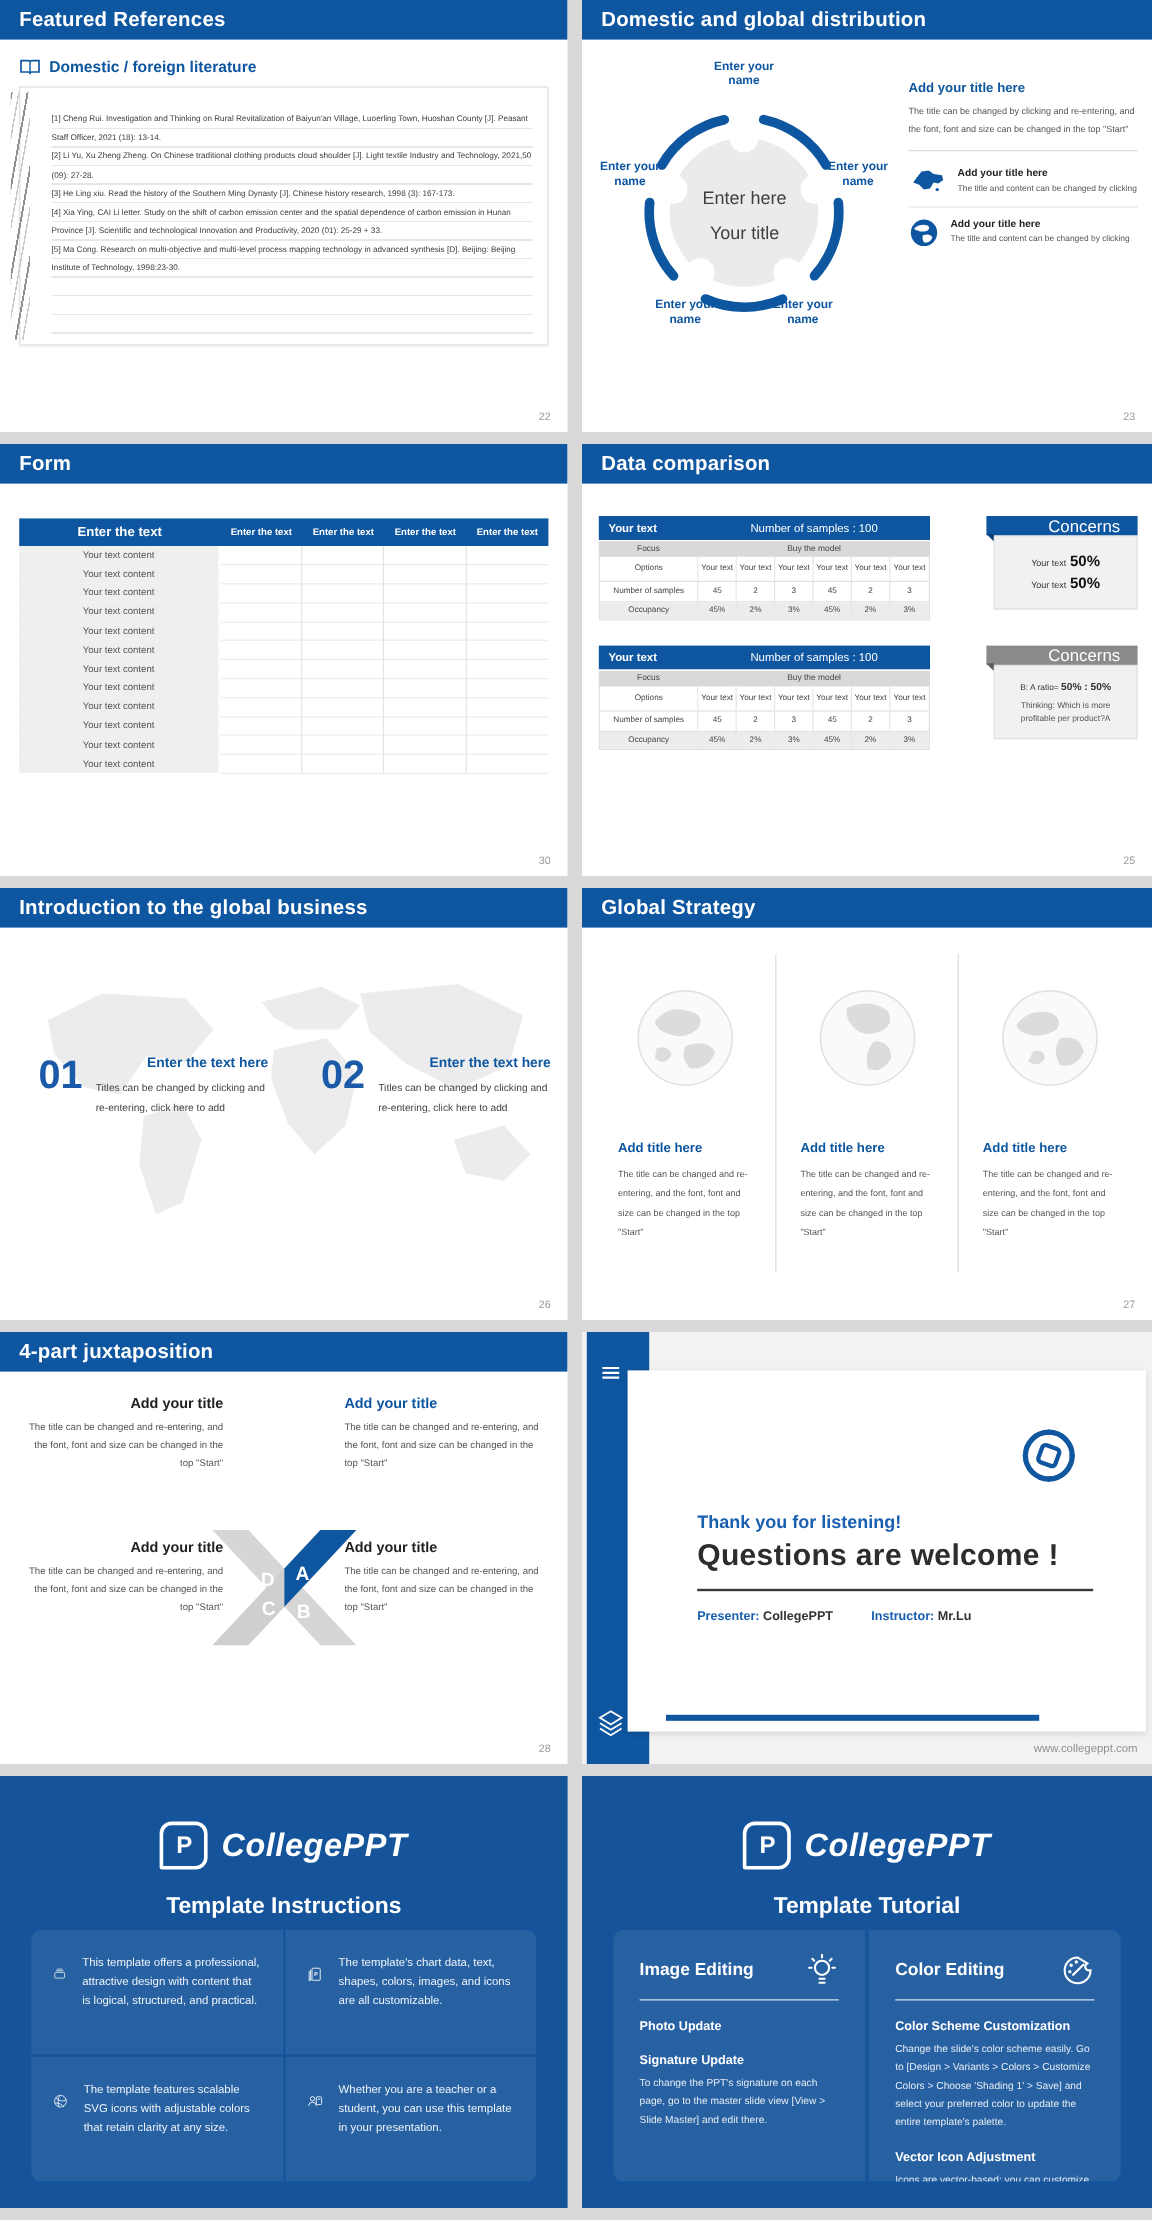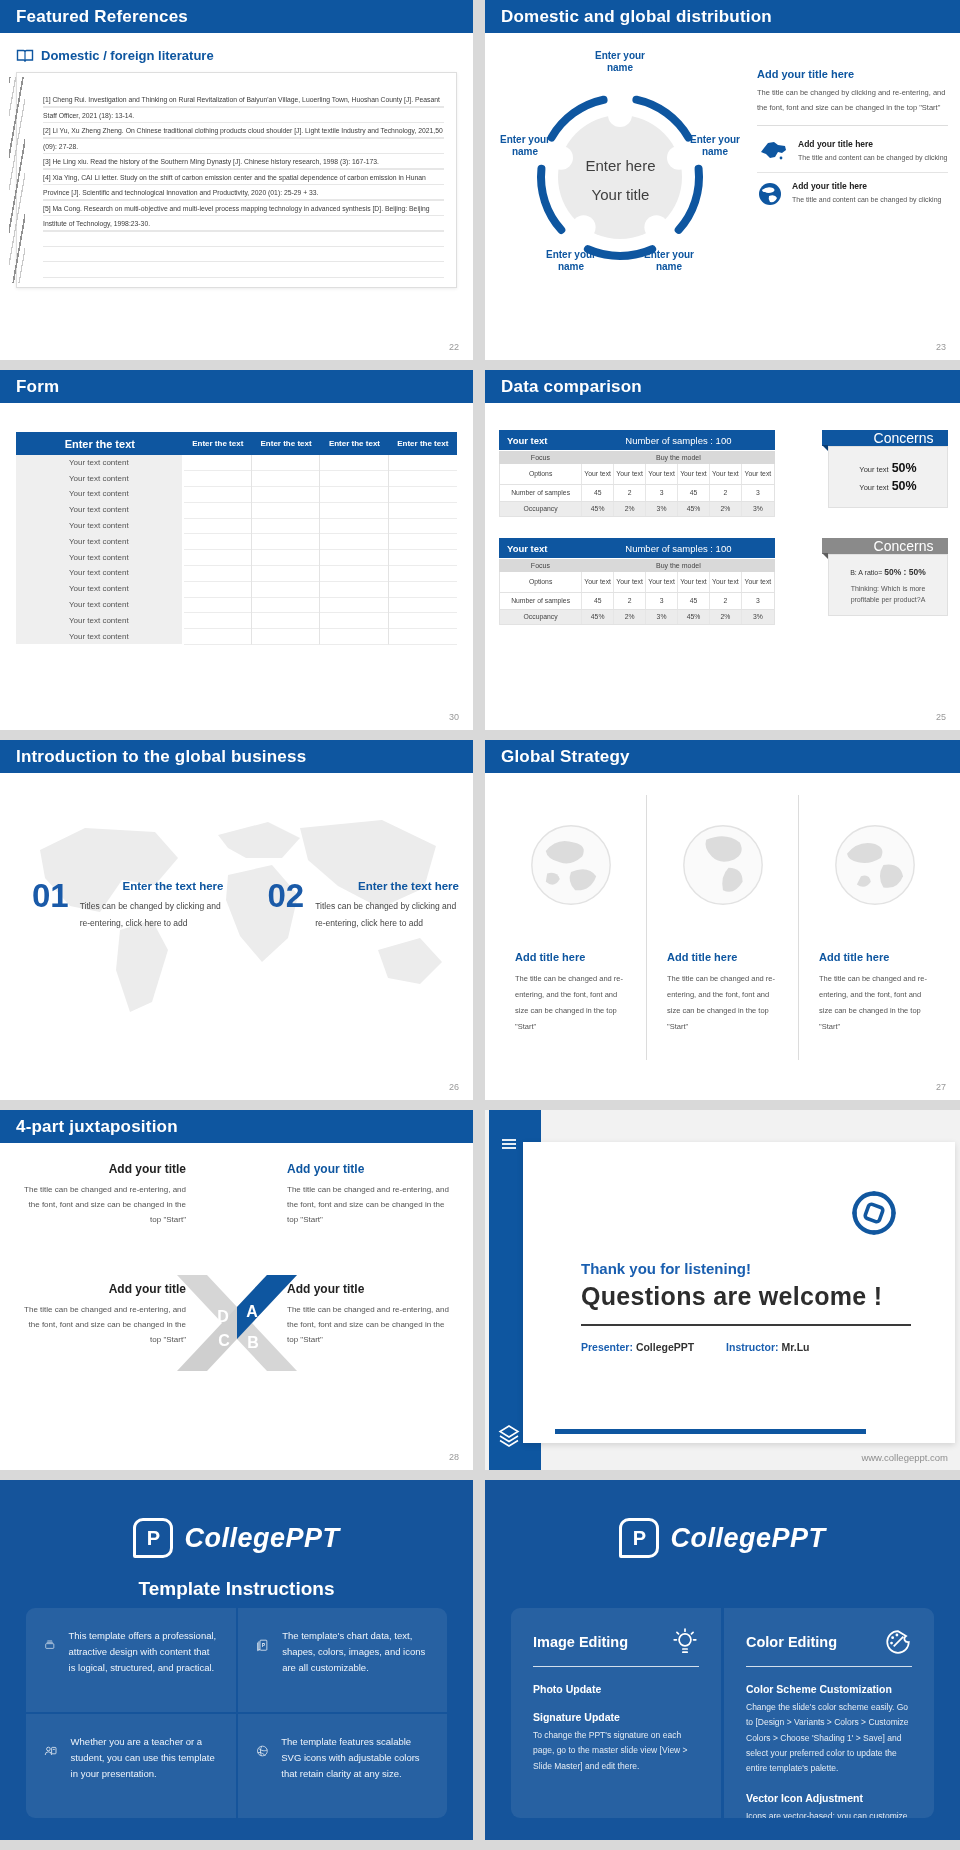--- a/index.html
+++ b/index.html
@@ -587,47 +587,48 @@
               <path d="M7,8 v22 l3,-2"></path>
               <path d="M4,11 v20 l3,-2"></path>
             </g>
             <text x="18.5" y="22" font-size="11" font-weight="bold" fill="#fff" text-anchor="middle" font-family="Liberation Sans, sans-serif">P</text>
           </svg>
         <p>The template's chart data, text, shapes, colors, images, and icons are all customizable.</p>
       </div>
       <div class="ibox">
         <svg width="34" height="34" viewBox="0 0 34 34">
             <g fill="none" stroke="#fff" stroke-width="1.8">
+              <circle cx="17" cy="17" r="13"></circle>
+              <path d="M7,10 C14,17 24,18 30,14"></path>
+              <path d="M5,21 C13,20 22,25 25,30"></path>
+              <path d="M15,4.5 C11,12 11,22 14,29.5"></path>
+            </g>
+          </svg>
+        <p>The template features scalable SVG icons with adjustable colors that retain clarity at any size.</p>
+      </div>
+      <div class="ibox">
+        <svg width="34" height="34" viewBox="0 0 34 34">
+            <g fill="none" stroke="#fff" stroke-width="1.8">
               <circle cx="11" cy="12" r="4.5"></circle>
               <path d="M3,27 a8,8 0 0 1 16,0"></path>
               <rect x="19" y="8" width="11" height="16" rx="2"></rect>
               <line x1="22" y1="13" x2="27" y2="13"></line>
             </g>
           </svg>
         <p>Whether you are a teacher or a student, you can use this template in your presentation.</p>
       </div>
-      <div class="ibox">
-        <svg width="34" height="34" viewBox="0 0 34 34">
-            <g fill="none" stroke="#fff" stroke-width="1.8">
-              <circle cx="17" cy="17" r="13"></circle>
-              <path d="M7,10 C14,17 24,18 30,14"></path>
-              <path d="M5,21 C13,20 22,25 25,30"></path>
-              <path d="M15,4.5 C11,12 11,22 14,29.5"></path>
-            </g>
-          </svg>
-        <p>The template features scalable SVG icons with adjustable colors that retain clarity at any size.</p>
-      </div>
     </div>
   </section>
 
   <section class="slide brand">
     <div class="logo-row">
       <div class="logo-badge">P</div>
       <div class="brand-name">CollegePPT</div>
     </div>
+    <div class="brand-title">Template Tutorial</div>
     <div class="tpanels">
       <div class="tpanel">
         <div class="tp-head">
           <span class="tp-title">Image Editing</span>
           <svg width="28" height="28" viewBox="0 0 26 26">
               <g fill="none" stroke="#fff" stroke-width="1.6" stroke-linecap="round">
                 <circle cx="13" cy="11" r="5.5"></circle>
                 <line x1="11" y1="19.5" x2="15" y2="19.5"></line>
                 <line x1="11" y1="22.5" x2="15" y2="22.5"></line>
                 <line x1="13" y1="1" x2="13" y2="3"></line>

